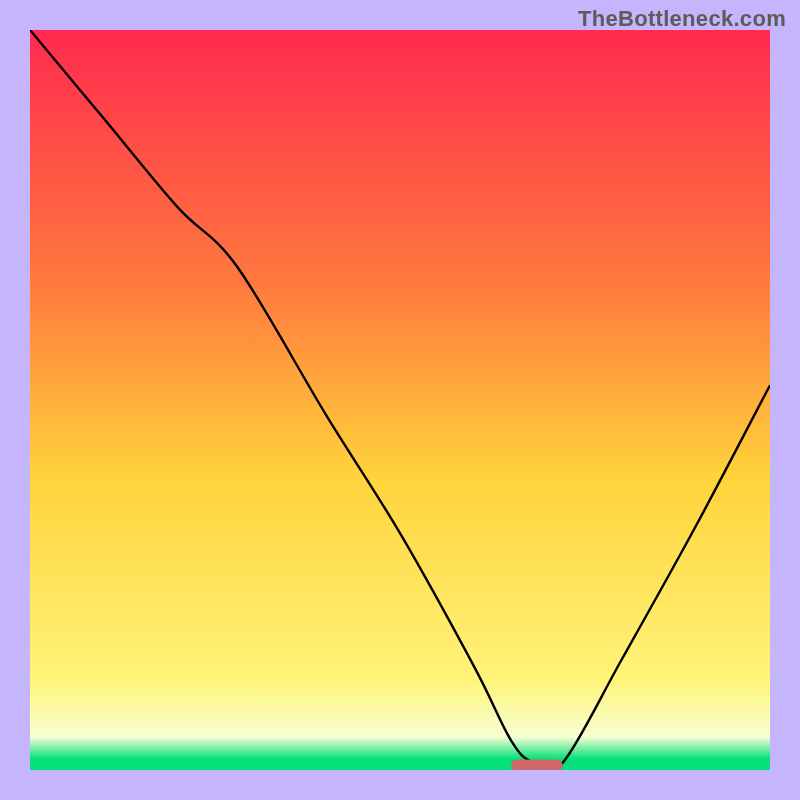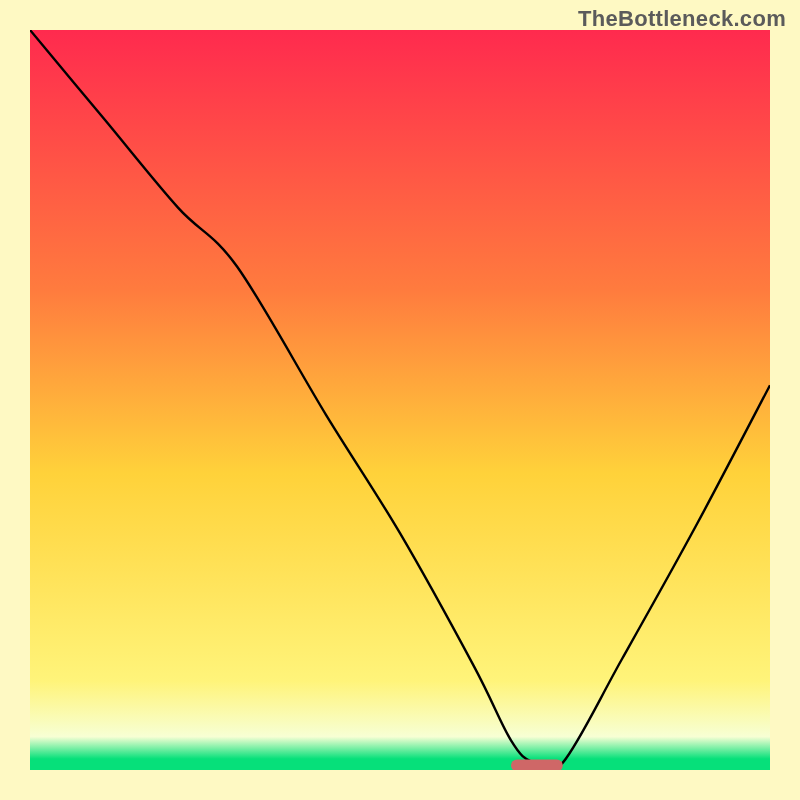--- a/index.html
+++ b/index.html
@@ -10,21 +10,21 @@
     background: #000;
     overflow: hidden;
     font-family: Arial, Helvetica, sans-serif;
   }
   .frame {
     position: absolute;
     top: 0;
     left: 0;
     width: 800px;
     height: 800px;
-    background: #fef9c3;
+    background: #c4b5fd;
   }
   .watermark {
     position: absolute;
     top: 6px;
     right: 14px;
     color: #5b5b5b;
     font-size: 22px;
     font-weight: 600;
     letter-spacing: 0.3px;
     font-family: Arial, Helvetica, sans-serif;

